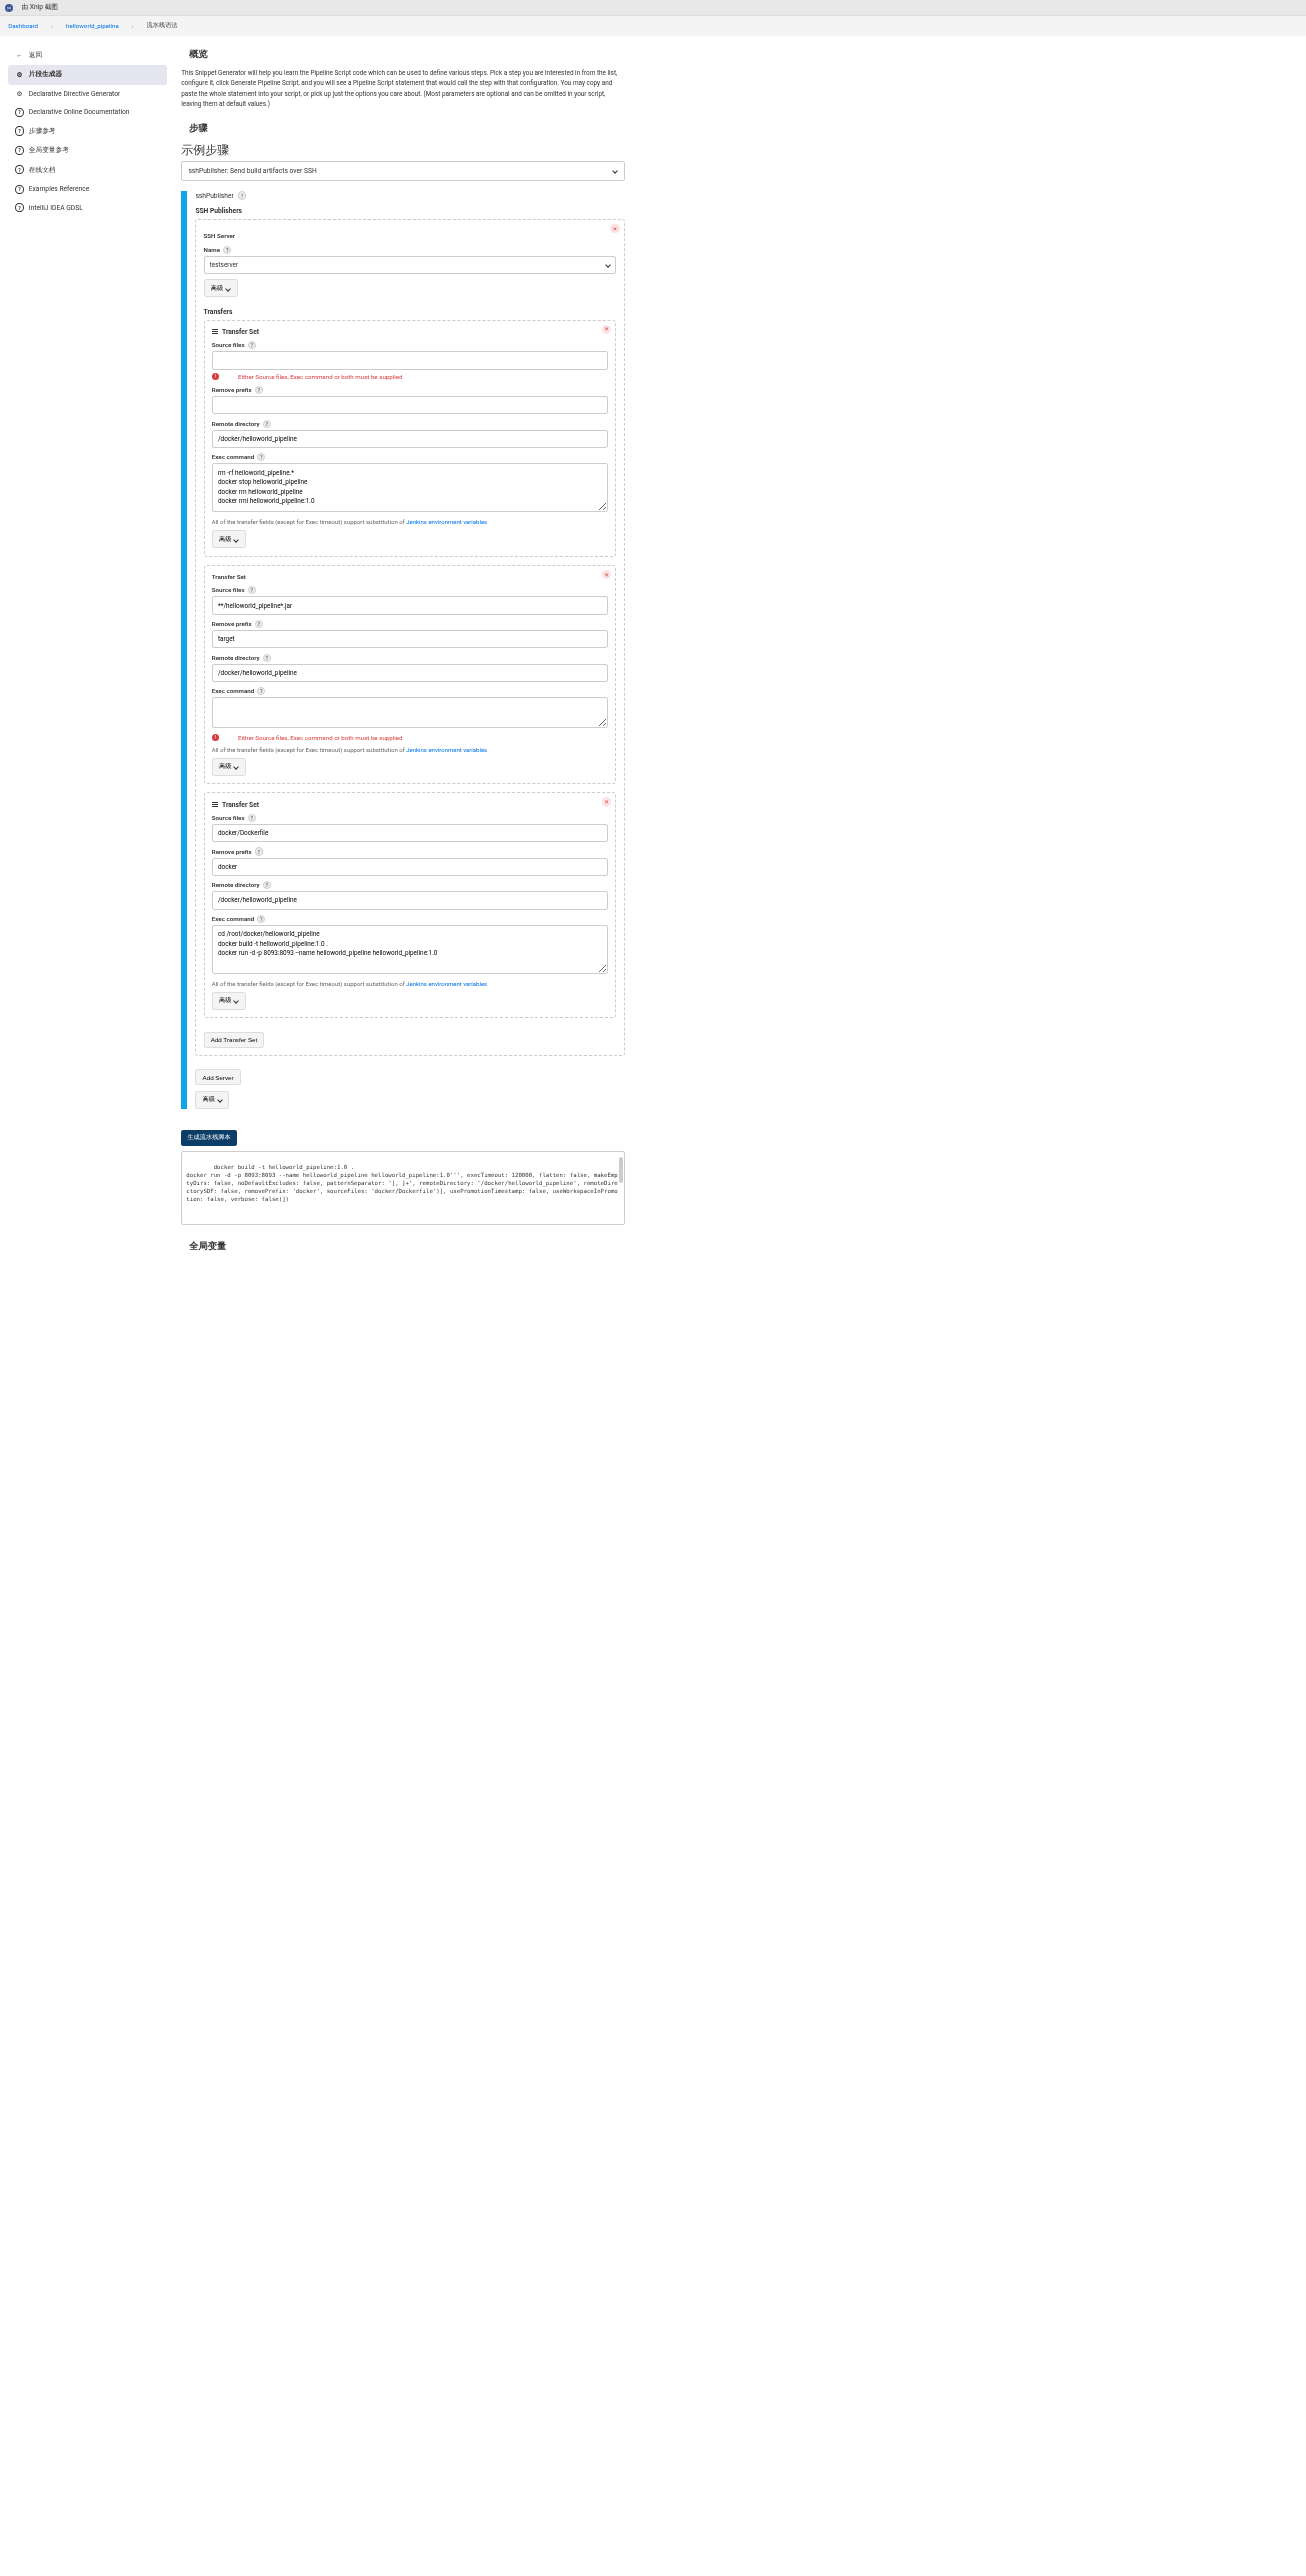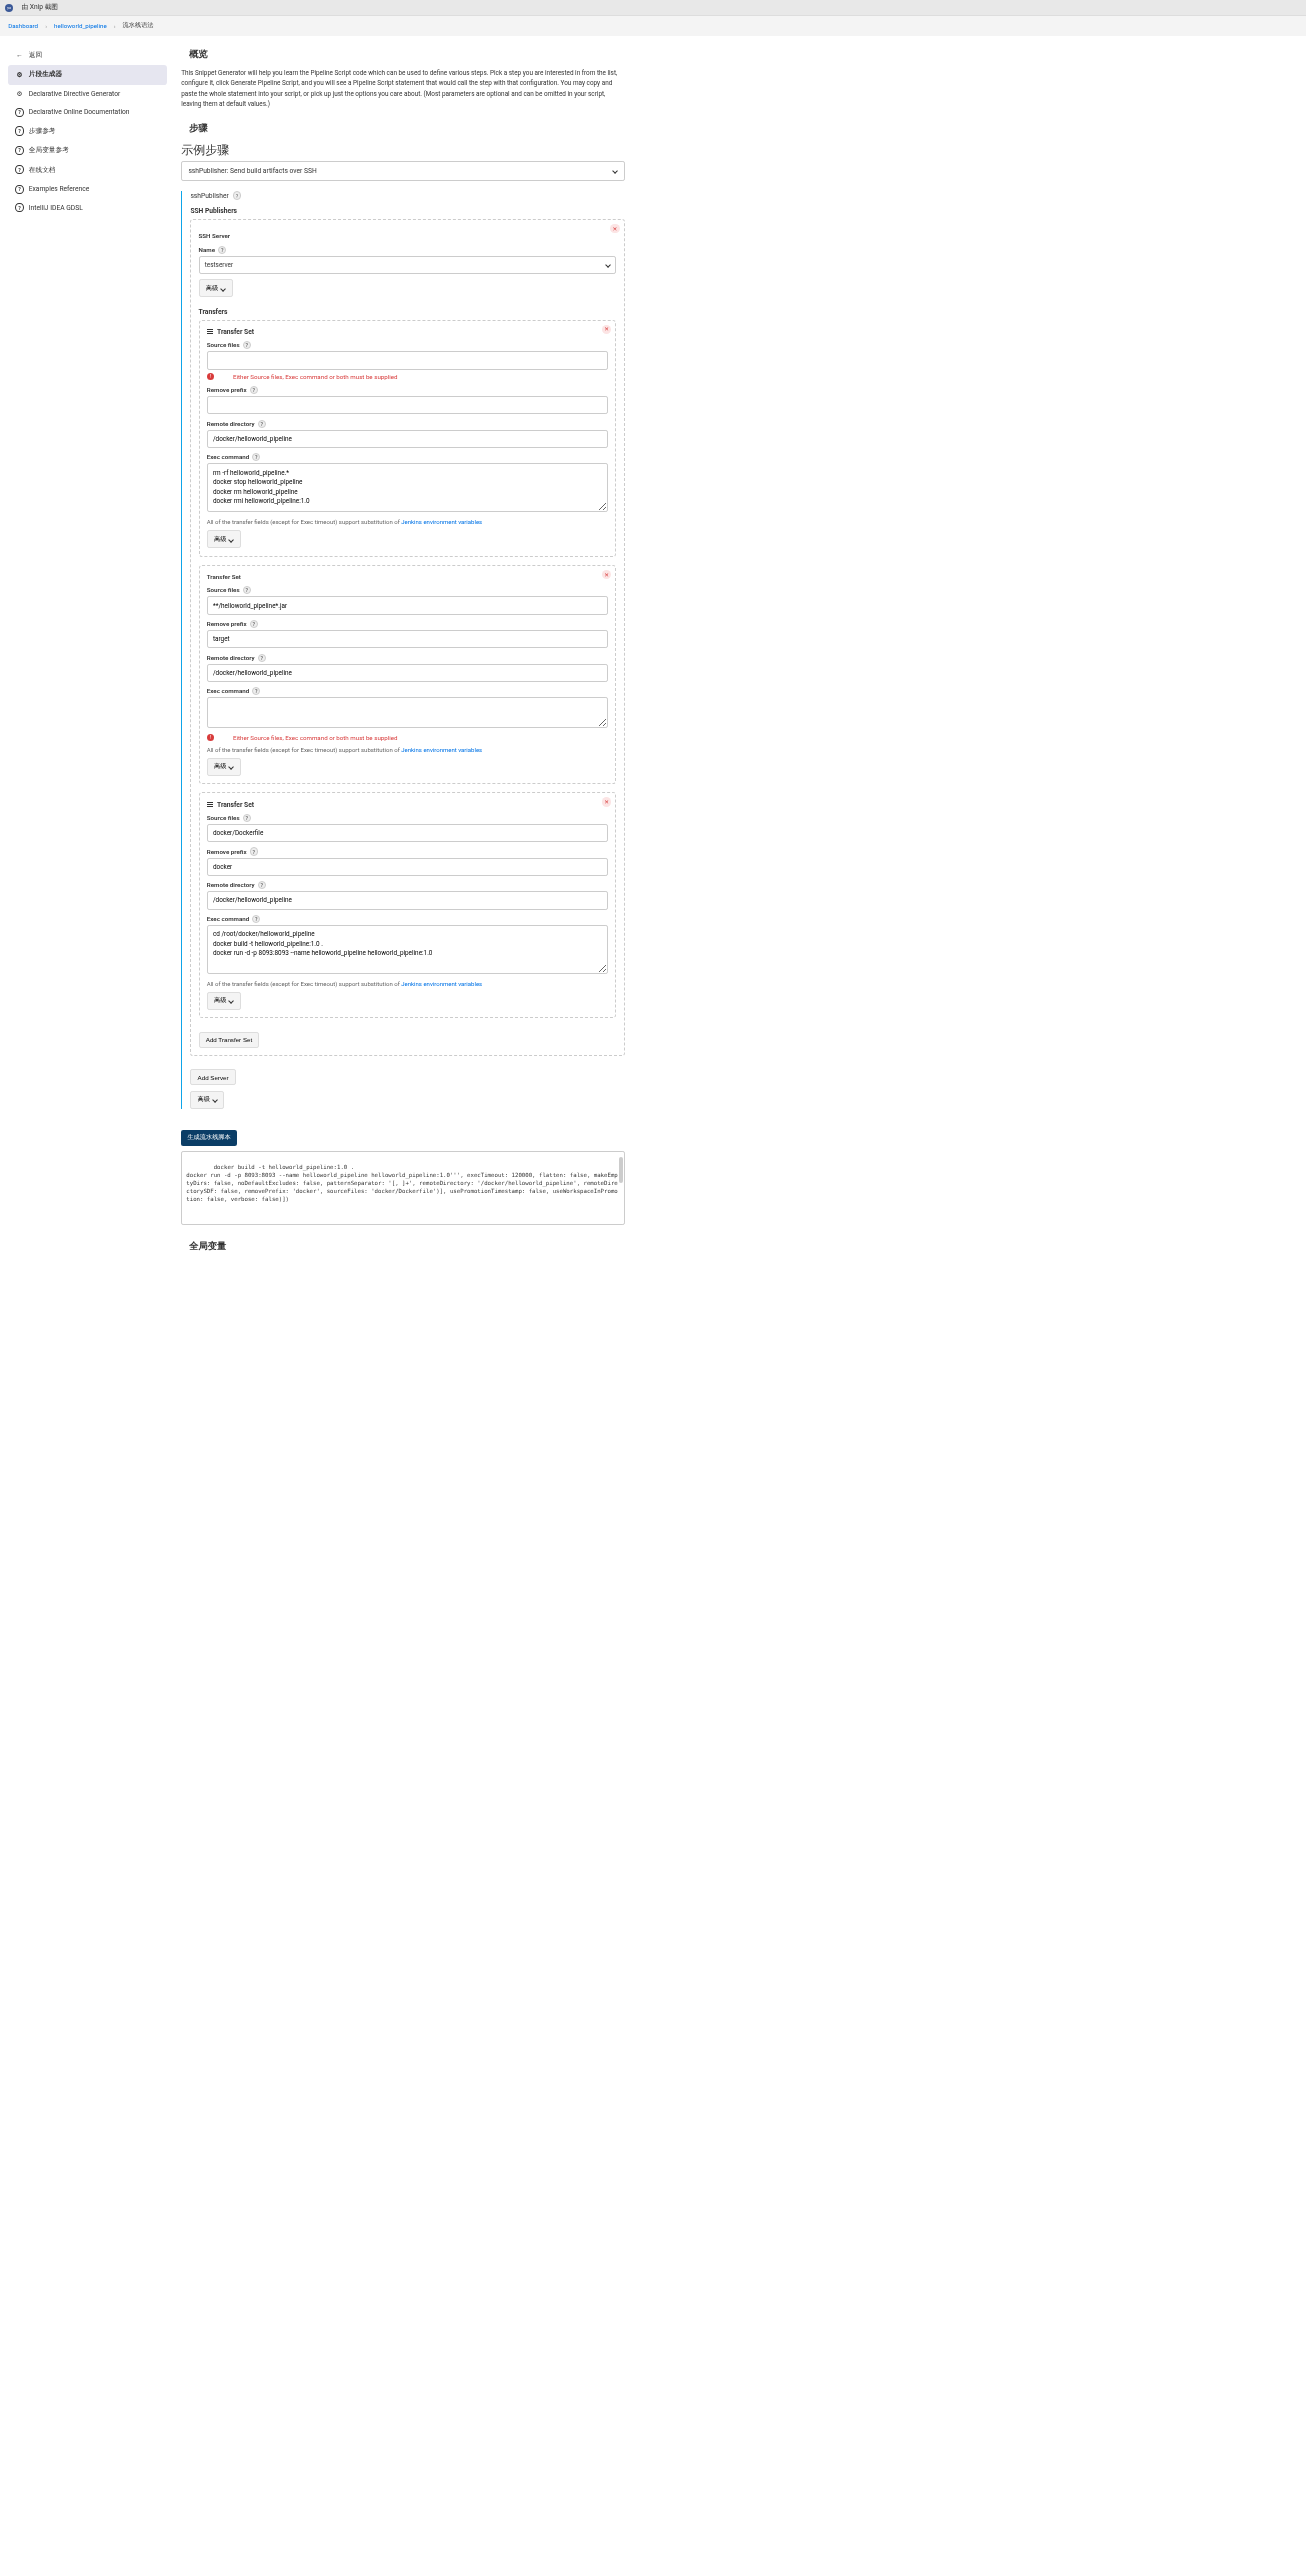--- a/index.html
+++ b/index.html
@@ -1,34 +1,34 @@
 <!DOCTYPE html>
 <html style="font-size:8.2px"><head>
 <meta charset="utf-8">
 <style>
 * { margin: 0; padding: 0; box-sizing: border-box; }
 body { font-family: -apple-system, BlinkMacSystemFont, "Segoe UI", Roboto, sans-serif; font-size: 6.7px; color: #333; background: #fff; }
 .titlebar { background: #e8e8e8; padding: 3.1px 5.2px; display: flex; align-items: center; gap: 8px; border-bottom: 0.5px solid #ddd; }
 .titlebar-icon { width: 8.2px; height: 8.2px; background: #3b5998; border-radius: 50%; position: relative; }
 .titlebar-icon::before { content: "✂"; color: #fff; font-size: 5.2px; position: absolute; top: 50%; left: 50%; transform: translate(-50%, -50%); }
-.breadcrumb { background: #f4f4f4; padding: 5.2px 8.2px; display: flex; align-items: center; gap: 7px; font-size: 6.2px; }
+.breadcrumb { background: #f4f4f4; padding: 5.2px 8.2px; display: flex; align-items: center; gap: 13px; font-size: 6.2px; }
 .breadcrumb a { color: #0073e6; text-decoration: none; }
 .crumb-sep { color: #999; }
 .layout { display: flex; }
 .sidebar { width: 175px; padding: 10.3px 8.2px; flex-shrink: 0; }
 .side-item { display: flex; align-items: flex-start; gap: 5.2px; padding: 5.2px 7.2px; border-radius: 3.1px; cursor: pointer; font-size: 6.7px; color: #333; }
 .side-item.active { background: #e6e6f0; font-weight: 600; }
 .side-icon { width: 8.2px; height: 8.2px; display: inline-flex; align-items: center; justify-content: center; color: #333; }
 .main { flex: 1; padding: 12.4px 14.4px 12.4px 6.2px; max-width: 464px; }
 h2 { font-size: 9.3px; margin-bottom: 7.2px; font-weight: 700; margin-left: 8px; }
 .intro { font-size: 6.4px; line-height: 1.6; color: #333; margin-bottom: 12.4px; }
 .intro b { font-weight: 400; }
 .label { font-size: 12px; color: #333; margin: 4.1px 0 2.1px; }
 .select { width: 100%; border: 0.5px solid #ccc; border-radius: 2.1px; padding: 5.2px 6.2px; font-size: 6.7px; display: flex; justify-content: space-between; align-items: center; cursor: pointer; }
-.step-body { border-left: 1px solid #0ea5e9; margin-top: 10.3px; padding-left: 8.2px; }
+.step-body { border-left: 6px solid #0ea5e9; margin-top: 10.3px; padding-left: 8.2px; }
 .step-head { display: flex; align-items: center; gap: 4.1px; font-size: 6.7px; margin-bottom: 7.2px; }
 .help { width: 8.2px; height: 8.2px; border-radius: 50%; background: #eee; border: 0.5px solid #ccc; display: inline-flex; align-items: center; justify-content: center; font-size: 5.2px; color: #666; cursor: pointer; }
 .section-title { font-weight: 700; font-size: 6.7px; margin: 6.2px 0 4.1px; }
 .dashed-box { border: 0.5px dashed #ccc; border-radius: 3.1px; padding: 7.2px; margin-bottom: 8.2px; position: relative; }
 .remove-x { position: absolute; top: 4.1px; right: 4.1px; width: 9.3px; height: 9.3px; border-radius: 50%; background: #fce4e4; color: #d83b3b; display: flex; align-items: center; justify-content: center; font-size: 5.7px; cursor: pointer; }
 .field-label { font-size: 6.2px; font-weight: 600; margin: 5.2px 0 2.1px; display: flex; align-items: center; gap: 3.1px; }
 .input, .textarea, .select-sm { width: 100%; border: 0.5px solid #ccc; border-radius: 2.1px; padding: 4.1px 5.2px; font-size: 6.4px; font-family: inherit; }
 .select-sm { display: flex; justify-content: space-between; align-items: center; cursor: pointer; }
 .textarea { resize: vertical; min-height: 31px; line-height: 1.5; white-space: pre-wrap; }
 .btn { display: inline-flex; align-items: center; gap: 3.1px; background: #f4f4f4; border: 0.5px solid #ddd; border-radius: 2.1px; padding: 3.6px 6.2px; font-size: 6.2px; cursor: pointer; margin-top: 5.2px; }

